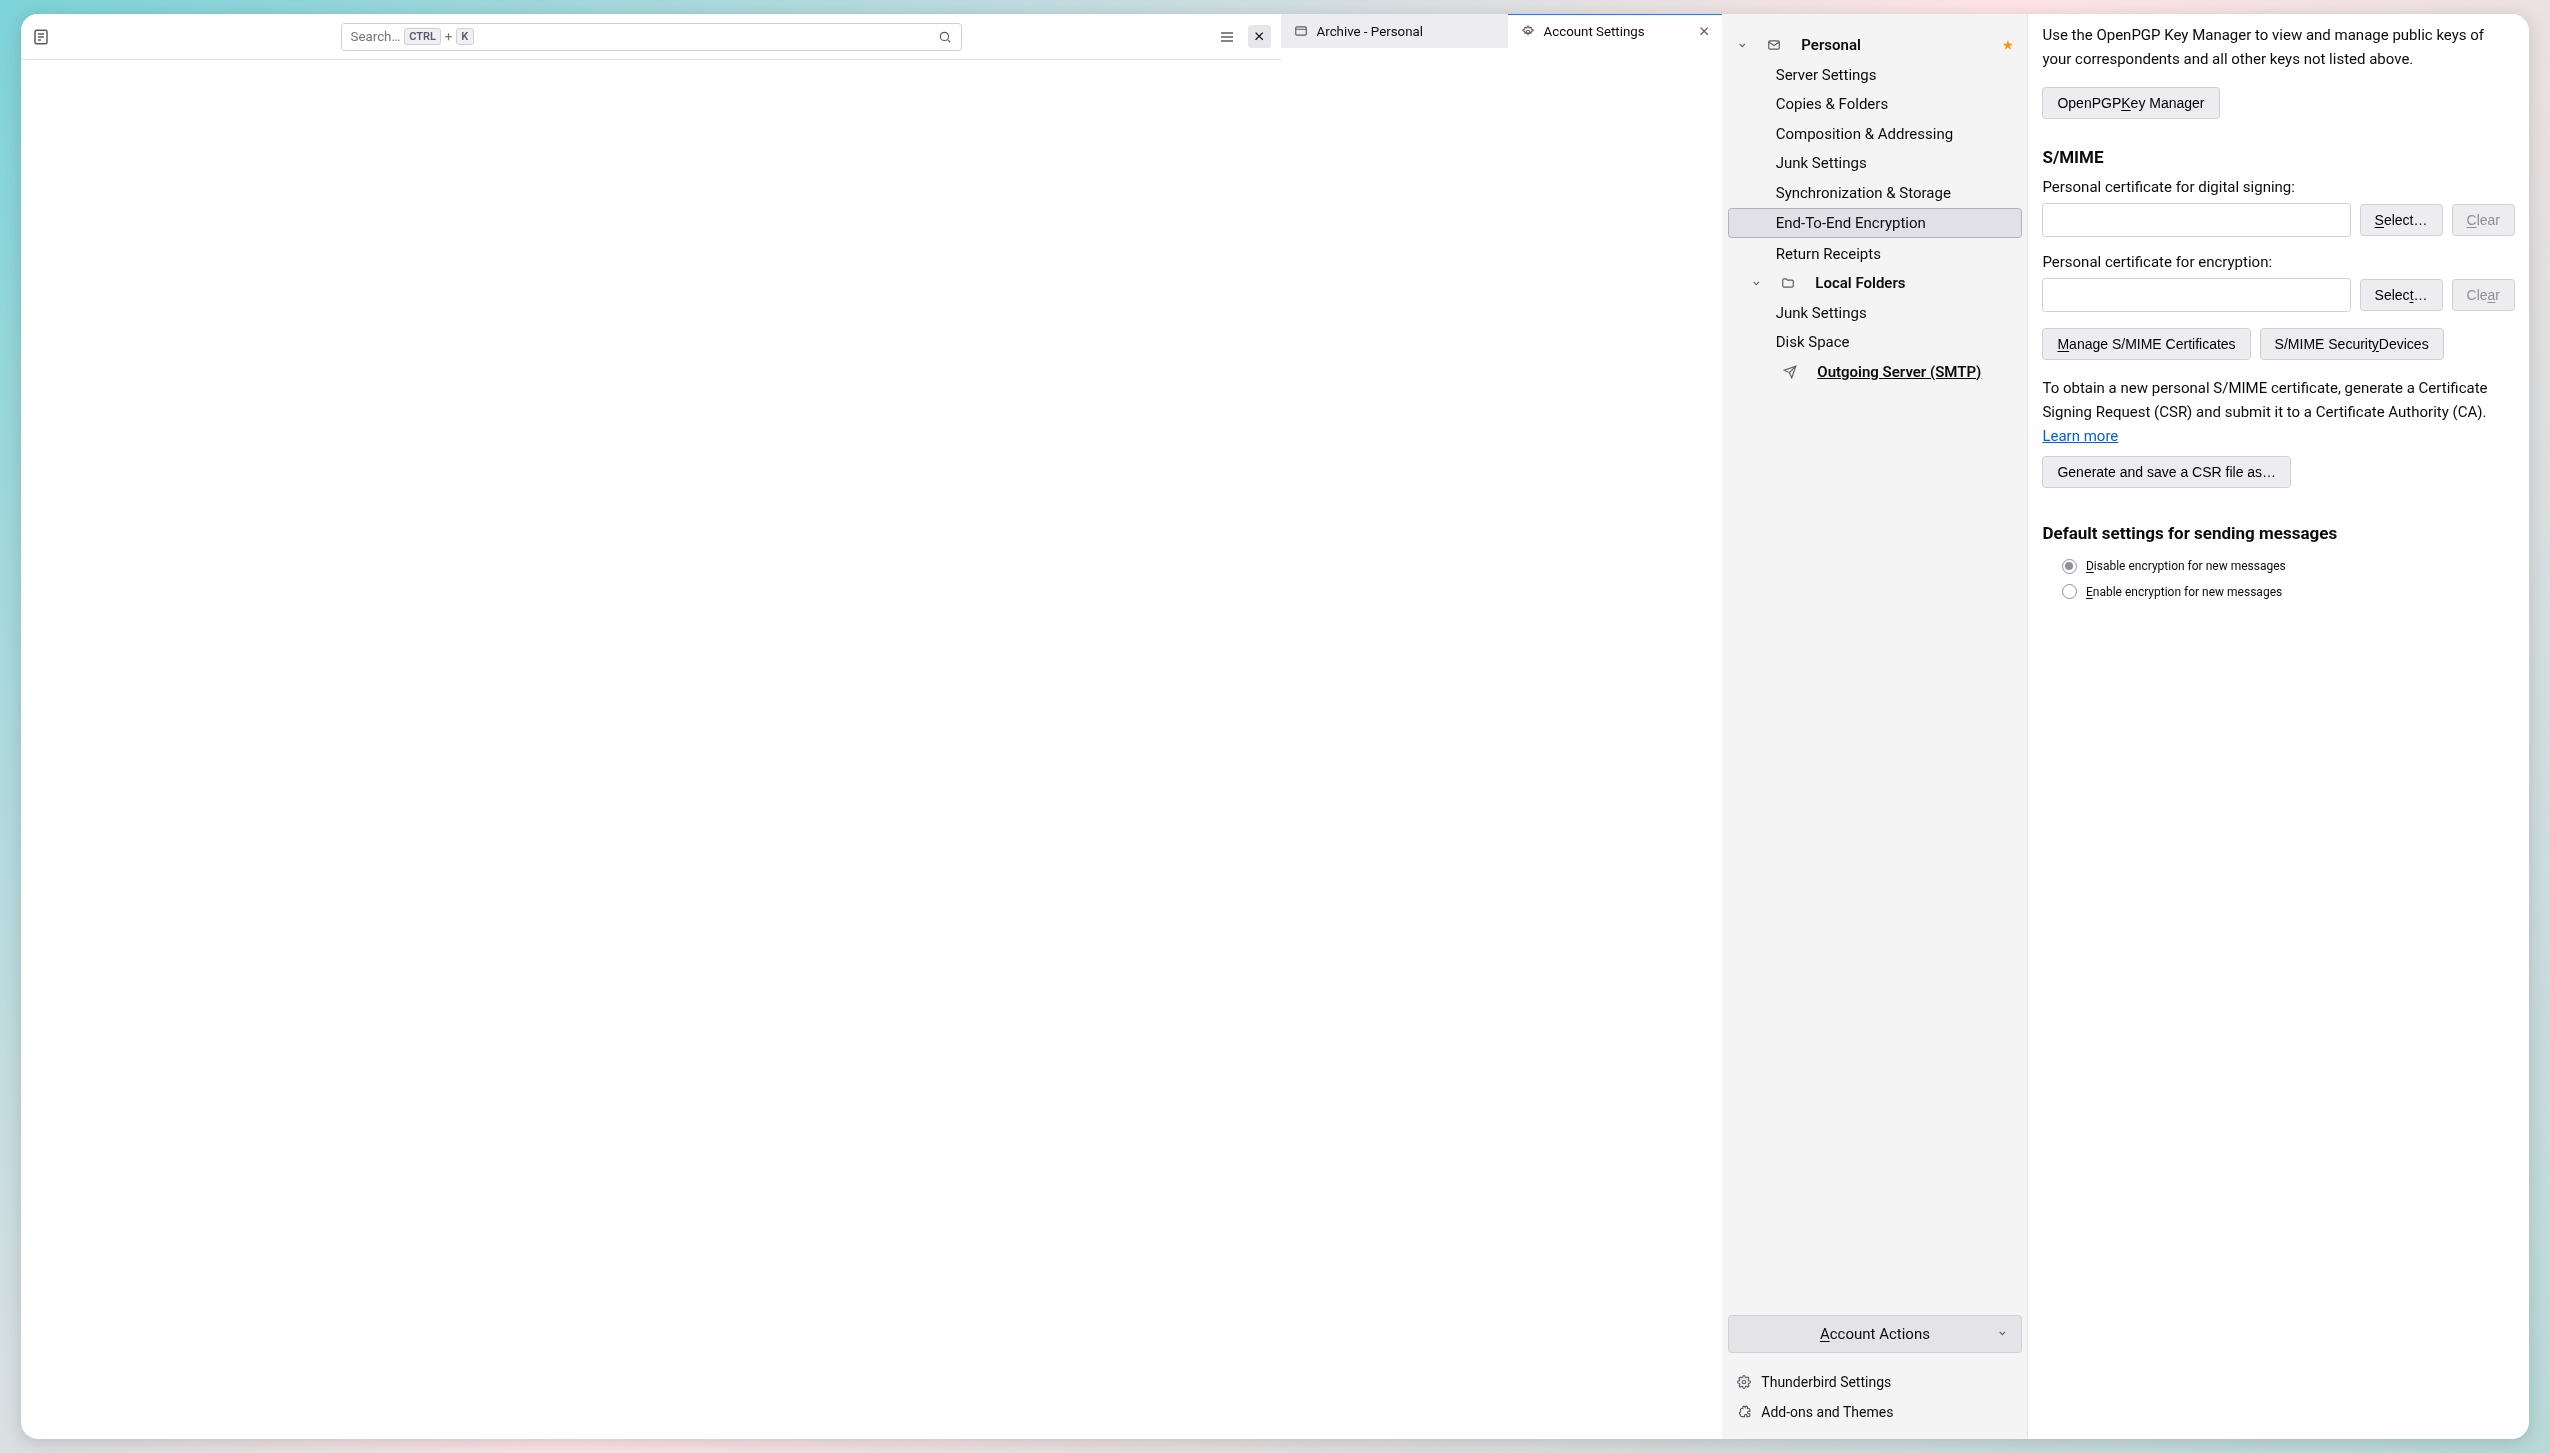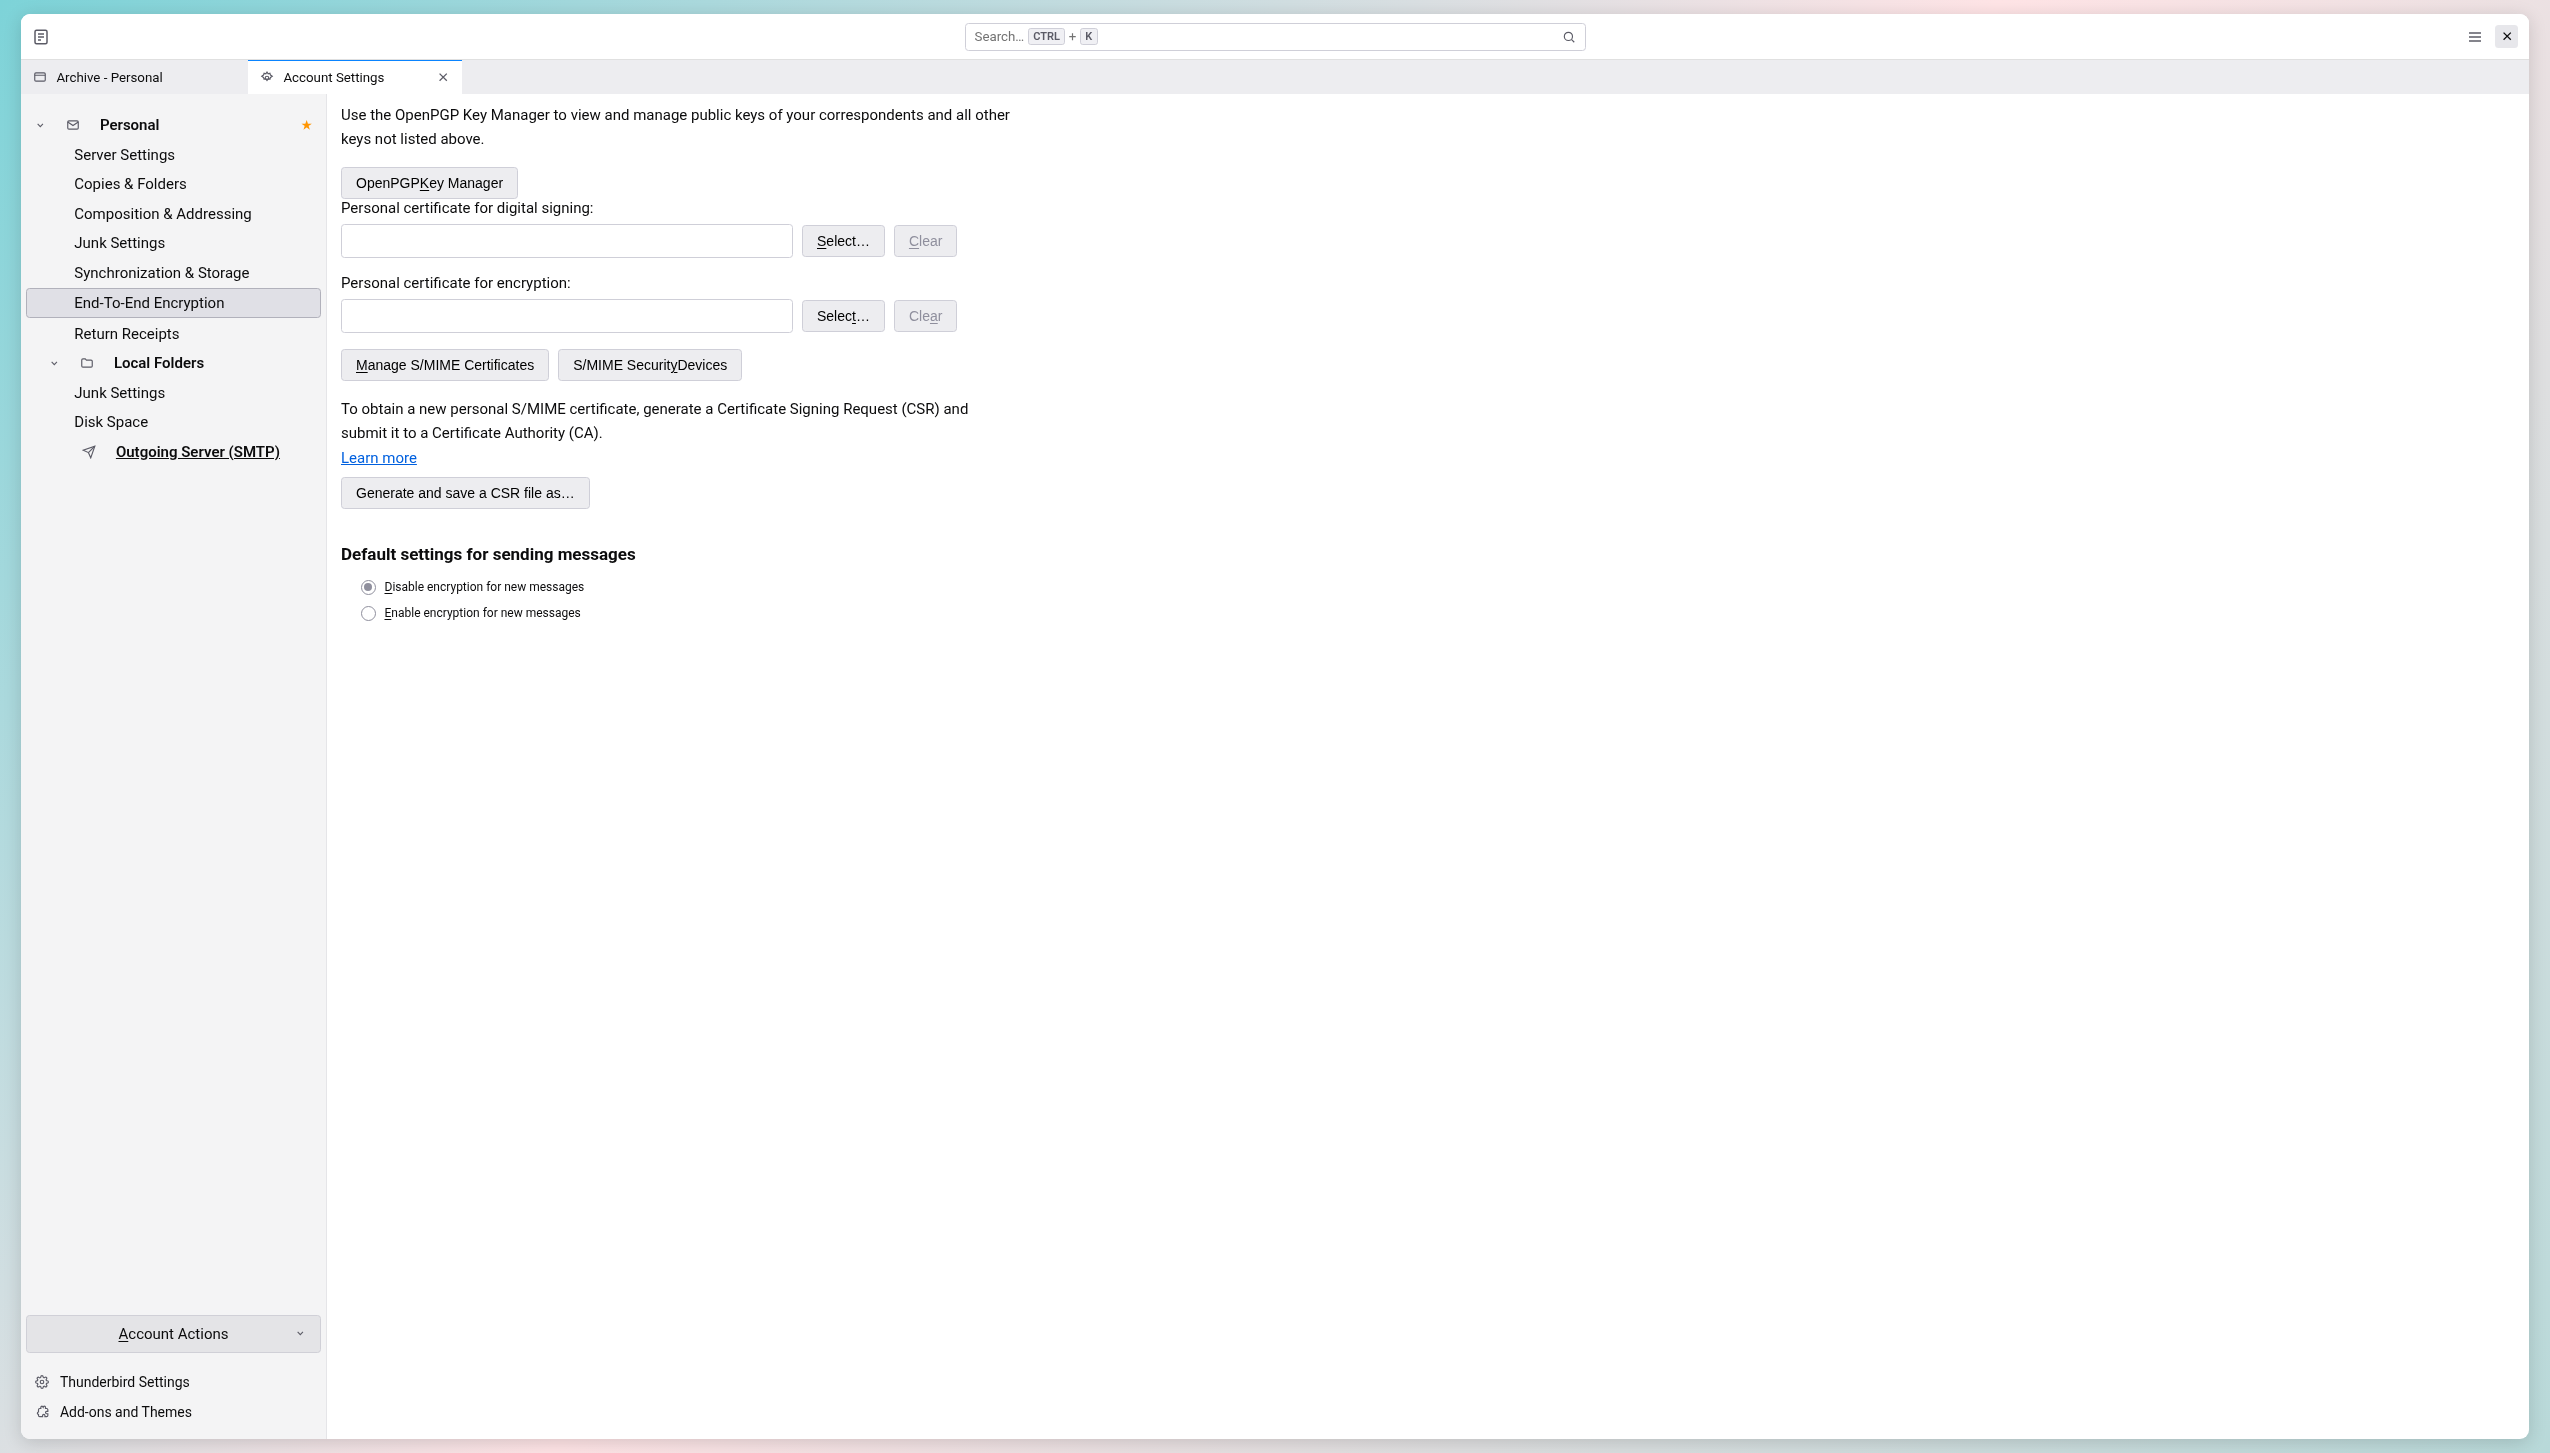--- a/index.html
+++ b/index.html
@@ -10,27 +10,27 @@
 body {
   font-family: -apple-system, BlinkMacSystemFont, "Segoe UI", Roboto, sans-serif;
   background: linear-gradient(135deg, #7dd3d8 0%, #ffe4e6 50%, #b8d9d9 100%);
   min-height: 100vh;
   padding: 14px 21px;
   font-size: 13.3px;
   color: #0c0c0d;
 }
 .window {
   background: #fff;
-  border-radius: 9px;
+  border-radius: 17px;
   box-shadow: 0 3.5px 18px rgba(0,0,0,0.15);
   overflow: hidden;
   width: 100%;
   height: calc(100vh - 28px);
   display: flex;
-  flex-direction: column;
+  flex-direction: row;
 }
 .titlebar {
   display: flex;
   align-items: center;
   padding: 7px 10.6px;
   gap: 7px;
   background: #fff;
   border-bottom: 0.9px solid #e0e0e0;
   height: 46px;
 }
@@ -459,20 +459,21 @@
     <div class="content">
       <p class="info-text">Use the OpenPGP Key Manager to view and manage public keys of your correspondents and all other keys not listed above.</p>
       <div style="margin-top:16px;">
         <button class="btn">
           <span>OpenPGP </span>
             <span class="u">K</span>
             <span>ey Manager</span>
         </button>
       </div>
 
+      <h3 class="section-heading">S/MIME</h3>
 
       <div class="form-label">Personal certificate for digital signing:</div>
       <div class="form-row">
         <input class="text-input" type="text" style="">
         <button class="btn">
             <span class="u">S</span>
             <span>elect…</span>
           </button>
         <button class="btn disabled">
             <span class="u">C</span>

